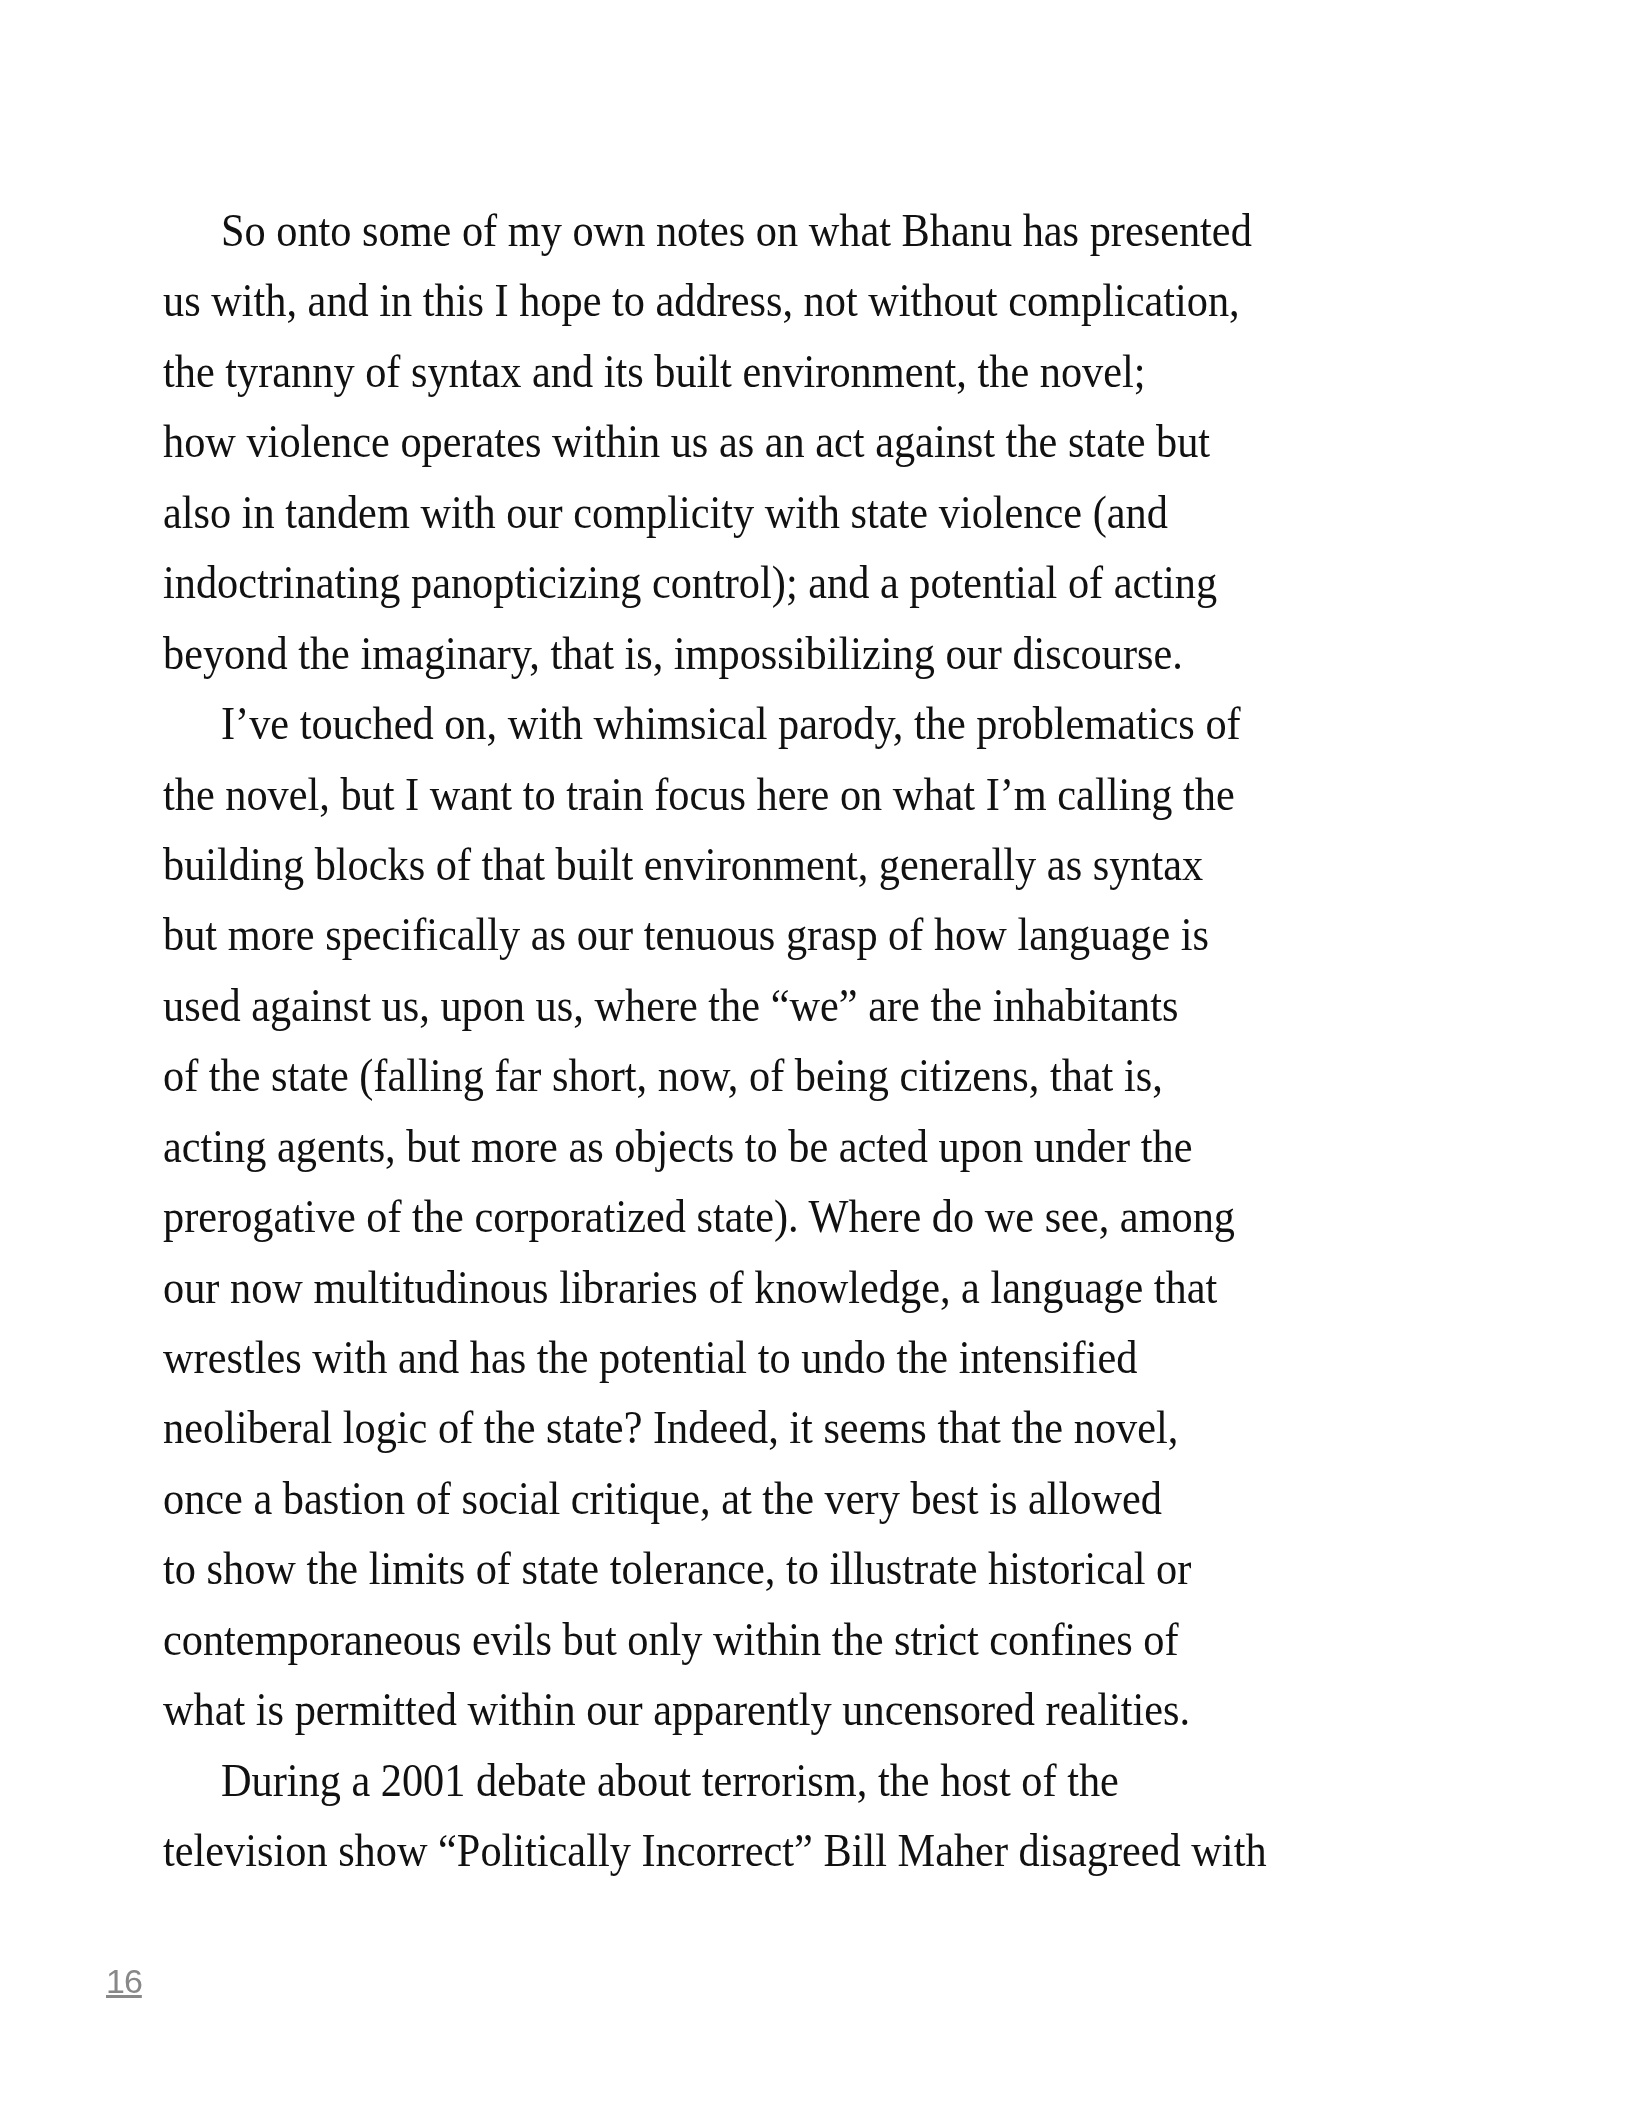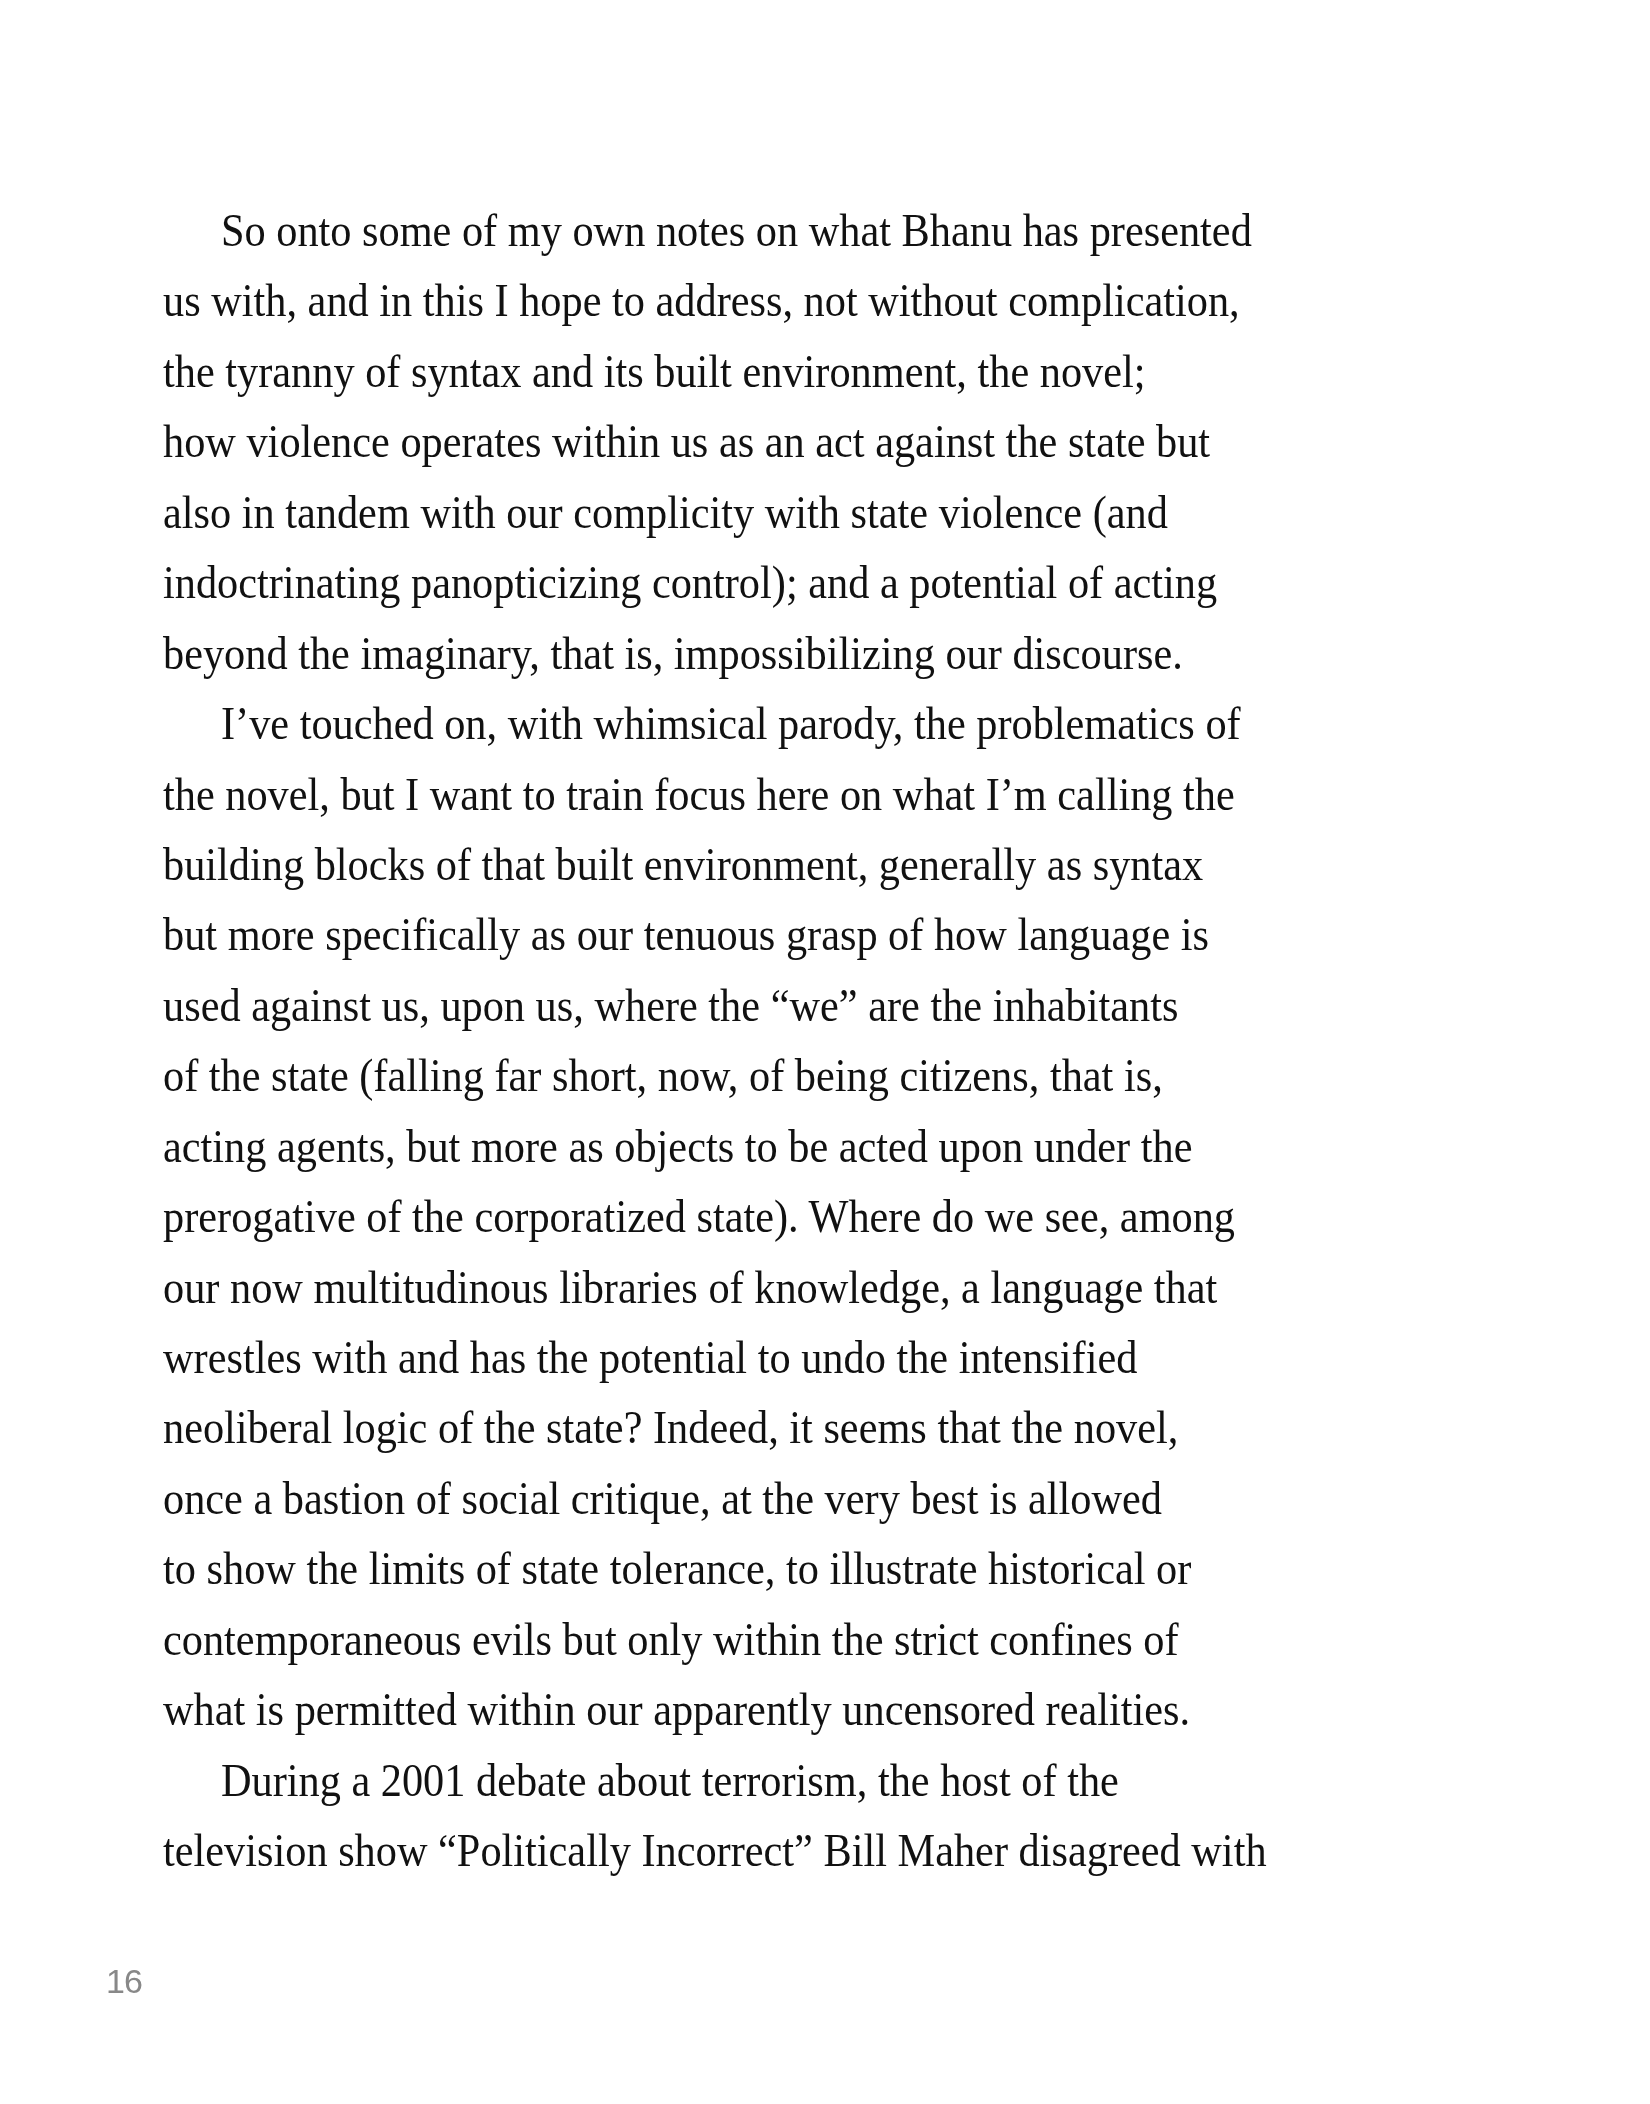--- a/index.html
+++ b/index.html
@@ -14,21 +14,21 @@
     font-size: 46px;
     color: #111111;
     white-space: nowrap;
     transform-origin: left center;
     transform: scaleX(0.9);
   }
   .line.indent { padding-left: 63px; }
   .page-number {
     position: absolute; left: 106px; top: 1962px;
     font-family: "Liberation Sans", "DejaVu Sans", sans-serif;
-    font-size: 34px; color: #888888; letter-spacing: -1px;
+    font-size: 34px; color: #888888; letter-spacing: -1px; text-decoration: underline;
   }
 </style>
 </head>
 <body>
 
 <div class="page">
   <div class="text-block">
 
     <div class="line indent" style="transform: scaleX(0.92);">So onto some of my own notes on what Bhanu has presented</div>
     <div class="line" style="transform: scaleX(0.92);">us with, and in this I hope to address, not without complication,</div>

